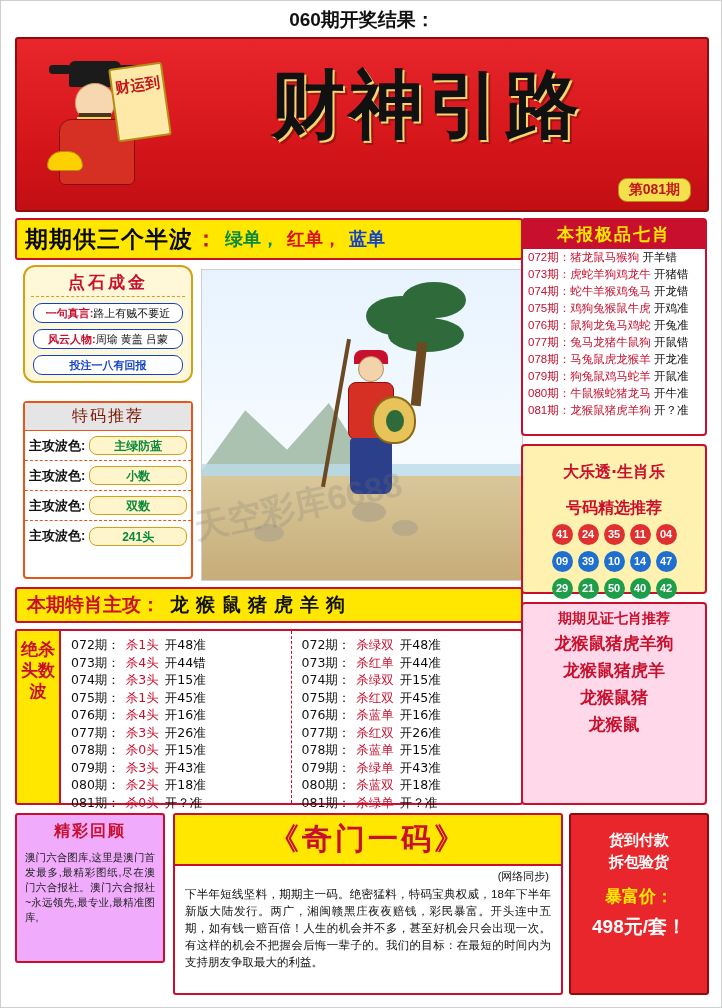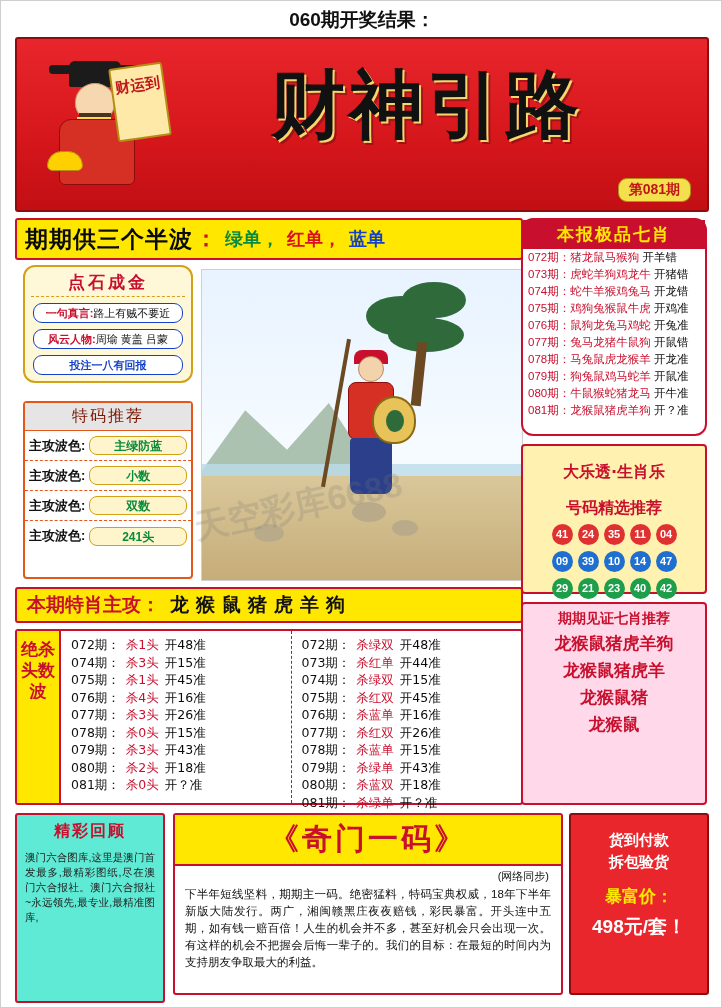--- a/index.html
+++ b/index.html
@@ -252,21 +252,21 @@
   .illus .rock.r3 { left:52px; bottom:38px; width:30px;height:18px;}
   .watermark {
     position:absolute; left:190px; top:470px; width:330px;
     font-size:34px; color:rgba(120,120,120,.22); font-weight:bold;
     transform: rotate(-12deg); pointer-events:none; white-space:nowrap;
   }
 
   
   .rbox1 {
     position:absolute; top:217px; right:14px; width:186px; height:218px;
-    background:#fff; border:2px solid #c8102e; border-radius:12px;
+    background:#fff; border:2px solid #c8102e; border-radius:4px;
   }
   .rbox1 .rtitle {
     background:#c8102e; color:#ffe700; font-weight:bold; font-size:17px;
     text-align:center; padding:3px 0; letter-spacing:2px;
     font-family:"DejaVu Sans", sans-serif;
   }
   .rbox1 .line {
     font-size:11.5px; color:#c8102e; padding:0 5px; line-height:17px;
     white-space:nowrap;
   }
@@ -333,22 +333,22 @@
   .rbox3 .l {
     color:#c8102e; font-size:17px; font-weight:bold; line-height:27px;
     font-family:"DejaVu Sans", sans-serif;
   }
 
   
   .bottom {
     position:absolute; top:812px; left:14px; width:694px; height:182px;
   }
   .bl {
-    position:absolute; left:0; top:0; width:150px; height:190px;
-    background:#5eead4; border:2px solid #c8102e; border-radius:3px;
+    position:absolute; left:0; top:0; width:150px; height:150px;
+    background:#f0abfc; border:2px solid #c8102e; border-radius:3px;
   }
   .bl .t {
     color:#c8102e; font-weight:bold; font-size:16px; text-align:center;
     padding-top:6px; letter-spacing:2px; font-family:"DejaVu Sans", sans-serif;
   }
   .bl .p {
     font-size:10.5px; color:#222; line-height:15px; padding:8px 8px 0 8px; text-align:justify;
   }
   .bc {
     position:absolute; left:158px; top:0; width:390px; height:182px;
@@ -494,35 +494,36 @@
     <div class="balls">
       <span class="ball blue">09</span>
       <span class="ball blue">39</span>
       <span class="ball blue">10</span>
       <span class="ball blue">14</span>
       <span class="ball blue">47</span>
     </div>
     <div class="balls">
       <span class="ball green">29</span>
       <span class="ball green">21</span>
-      <span class="ball green">23</span>
+      <span class="ball green">50</span>
       <span class="ball green">40</span>
       <span class="ball green">42</span>
     </div>
   </div>
 
   <div class="zhugong">
     <span class="t1">本期特肖主攻：</span>
     <span class="t2">龙猴鼠猪虎羊狗</span>
   </div>
 
   <div class="tablewrap">
     <div class="vlabel">绝杀头数波</div>
     <div class="col">
       <div class="row"><span class="iss">072期：</span><span class="kill">杀1头</span><span class="res">开48准</span></div>
+      <div class="row"><span class="iss">073期：</span><span class="kill">杀4头</span><span class="res">开44错</span></div>
       <div class="row"><span class="iss">074期：</span><span class="kill">杀3头</span><span class="res">开15准</span></div>
       <div class="row"><span class="iss">075期：</span><span class="kill">杀1头</span><span class="res">开45准</span></div>
       <div class="row"><span class="iss">076期：</span><span class="kill">杀4头</span><span class="res">开16准</span></div>
       <div class="row"><span class="iss">077期：</span><span class="kill">杀3头</span><span class="res">开26准</span></div>
       <div class="row"><span class="iss">078期：</span><span class="kill">杀0头</span><span class="res">开15准</span></div>
       <div class="row"><span class="iss">079期：</span><span class="kill">杀3头</span><span class="res">开43准</span></div>
       <div class="row"><span class="iss">080期：</span><span class="kill">杀2头</span><span class="res">开18准</span></div>
       <div class="row"><span class="iss">081期：</span><span class="kill">杀0头</span><span class="res">开？准</span></div>
     </div>
     <div class="col sep">

